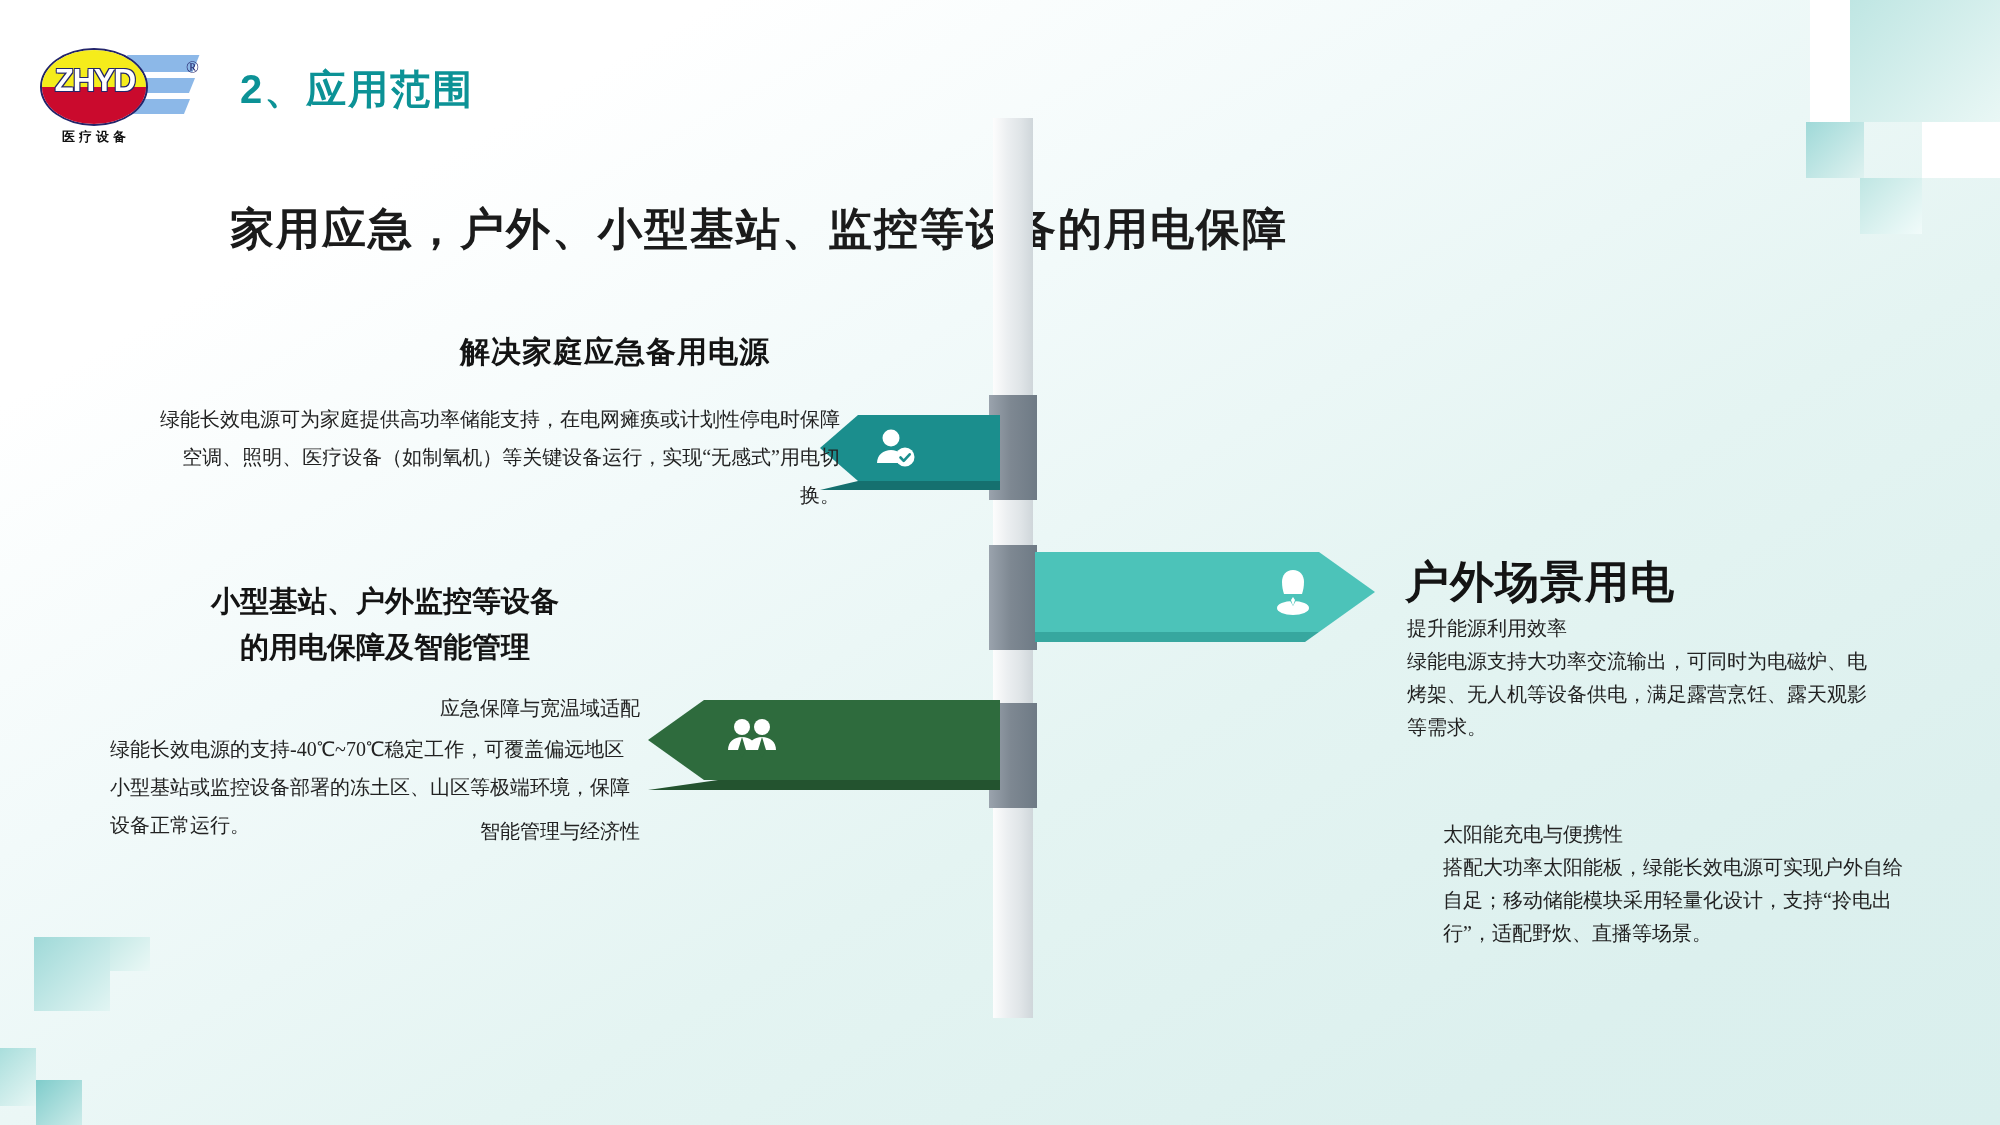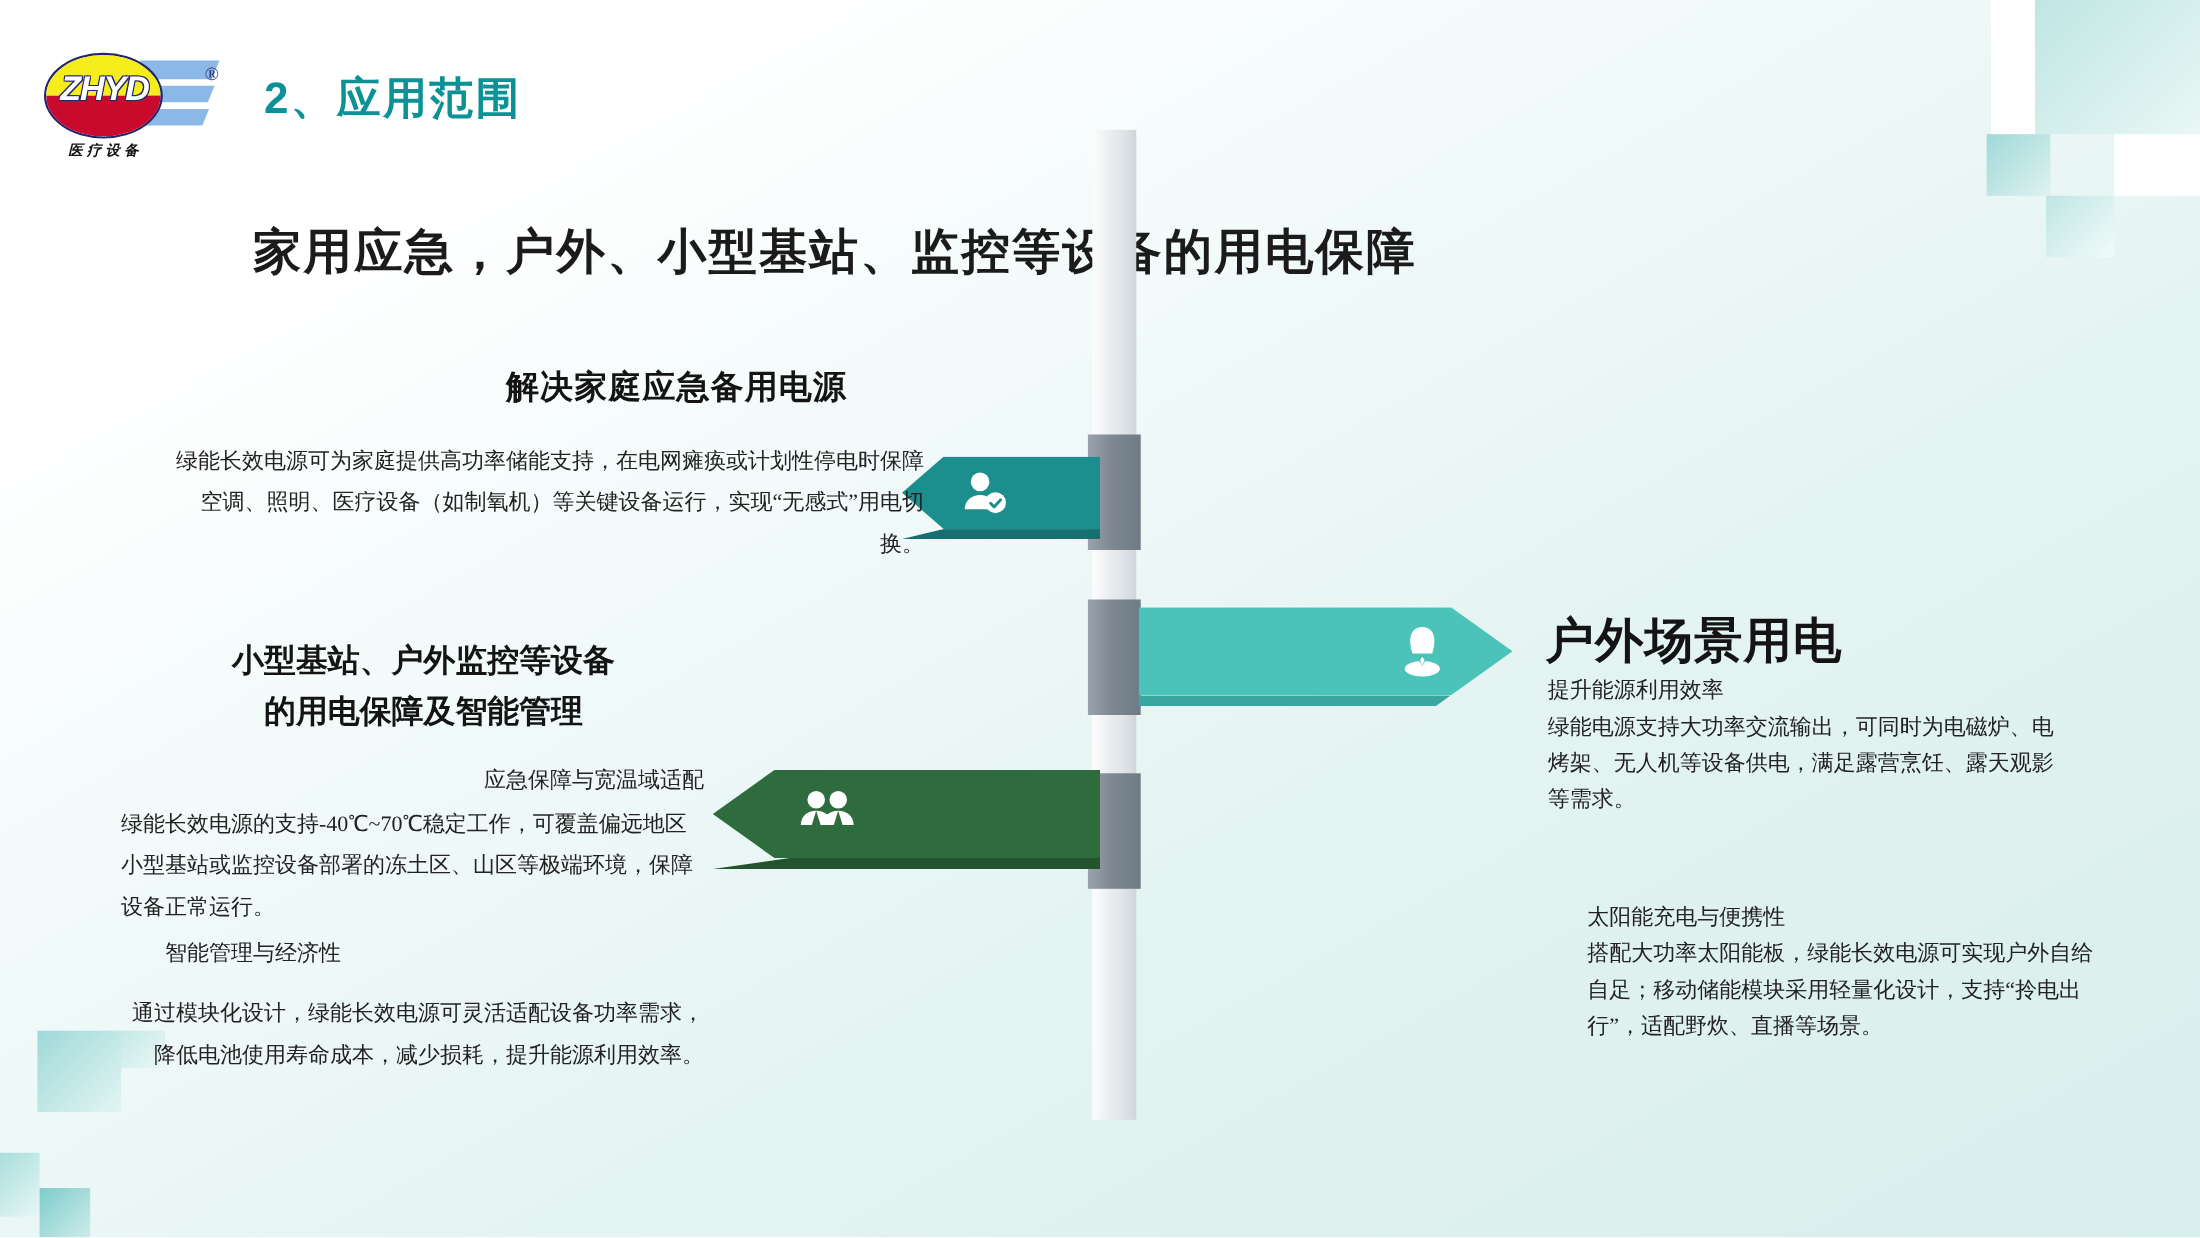--- a/index.html
+++ b/index.html
@@ -28,21 +28,21 @@
   .bl1{left:34px;top:937px;width:76px;height:74px;
        background:linear-gradient(135deg,#9fd9d8 0%,#e2f5f3 100%);}
   .bl2{left:110px;top:937px;width:40px;height:34px;
        background:linear-gradient(135deg,#c5e9e6 0%,#eaf8f6 100%);}
   .bl3{left:0px;top:1048px;width:36px;height:58px;
        background:linear-gradient(135deg,#a9dedc 0%,#e8f7f5 100%);}
   .bl4{left:36px;top:1080px;width:46px;height:45px;
        background:linear-gradient(135deg,#7fcccb 0%,#cdecea 100%);}
 
   
-  #logo{position:absolute;left:40px;top:40px;width:155px;height:95px;font-style:italic;}
+  #logo{position:absolute;left:40px;top:40px;width:155px;height:95px;}
   .logo-ellipse{position:absolute;left:0;top:8px;width:108px;height:78px;
       border-radius:50%;overflow:hidden;border:2px solid #23256b;box-sizing:border-box;}
   .logo-ellipse .top{position:absolute;left:0;top:0;width:100%;height:50%;background:#f5ec1b;}
   .logo-ellipse .bot{position:absolute;left:0;top:50%;width:100%;height:50%;background:#ca0a2d;}
   .logo-word{position:absolute;left:2px;top:26px;width:106px;text-align:center;
       font-family:"Liberation Sans",sans-serif;font-weight:bold;font-size:31px;
       color:#ffffff;letter-spacing:-1px;line-height:30px;
       text-shadow:1px 1px 0 #23256b,-1px 1px 0 #23256b,1px -1px 0 #23256b,-1px -1px 0 #23256b;}
   .flagbar{position:absolute;background:#8cb8e8;}
   .fb1{left:84px;top:15px;width:72px;height:17px;transform:skewX(-22deg);}
@@ -106,21 +106,21 @@
 
   #h2{left:150px;top:578px;width:470px;font-size:29px;line-height:46px;text-align:center;}
 
   #h3r{left:1405px;top:553px;font-size:44px;letter-spacing:1px;}
   #p3r{left:1407px;top:612px;width:470px;font-size:20px;line-height:33px;text-align:left;}
   #p3r2{left:1407px;top:818px;width:470px;font-size:20px;line-height:33px;text-align:left;margin-left:36px;}
 
   #h4{left:150px;top:695px;width:490px;font-size:20px;text-align:right;}
   #p4{left:110px;top:730px;width:530px;font-size:20px;line-height:38px;text-align:left;}
 
-  #h5{left:150px;top:853px;width:490px;font-size:20px;}
+  #h5{left:150px;top:818px;width:490px;font-size:20px;text-align:right;}
   #p5{left:110px;top:902px;width:530px;font-size:20px;line-height:38px;text-align:right;}
 </style>
 </head>
 <body>
 
 <div id="slide">
 
   <div class="sq tr1"></div>
   <div class="sq tr2"></div>
   <div class="sq tr3"></div>
@@ -200,15 +200,14 @@
 的用电保障及智能管理</div>
 
   <div class="h-sub" id="h3r">户外场景用电</div>
   <div class="p-body" id="p3r"><span>提升能源利用效率</span><br><span>绿能电源支持大功率交流输出，可同时为电磁炉、电烤架、无人机等设备供电，满足露营烹饪、露天观影等需求。</span></div>
   <div class="p-body" id="p3r2"><span>太阳能充电与便携性</span><br><span>搭配大功率太阳能板，绿能长效电源可实现户外自给自足；移动储能模块采用轻量化设计，支持“拎电出行”，适配野炊、直播等场景。</span></div>
 
   <div class="p-body" id="h4">应急保障与宽温域适配</div>
   <div class="p-body" id="p4">绿能长效电源的支持-40℃~70℃稳定工作，可覆盖偏远地区小型基站或监控设备部署的冻土区、山区等极端环境，保障设备正常运行。</div>
 
   <div class="p-body" id="h5">智能管理与经济性</div>
-  <div class="p-body" id="p5">通过模块化设计，绿能长效电源可灵活适配设备功率需求，降低电池使用寿命成本，减少损耗，提升能源利用效率。</div>
 
 </div>
 
 </body></html>

